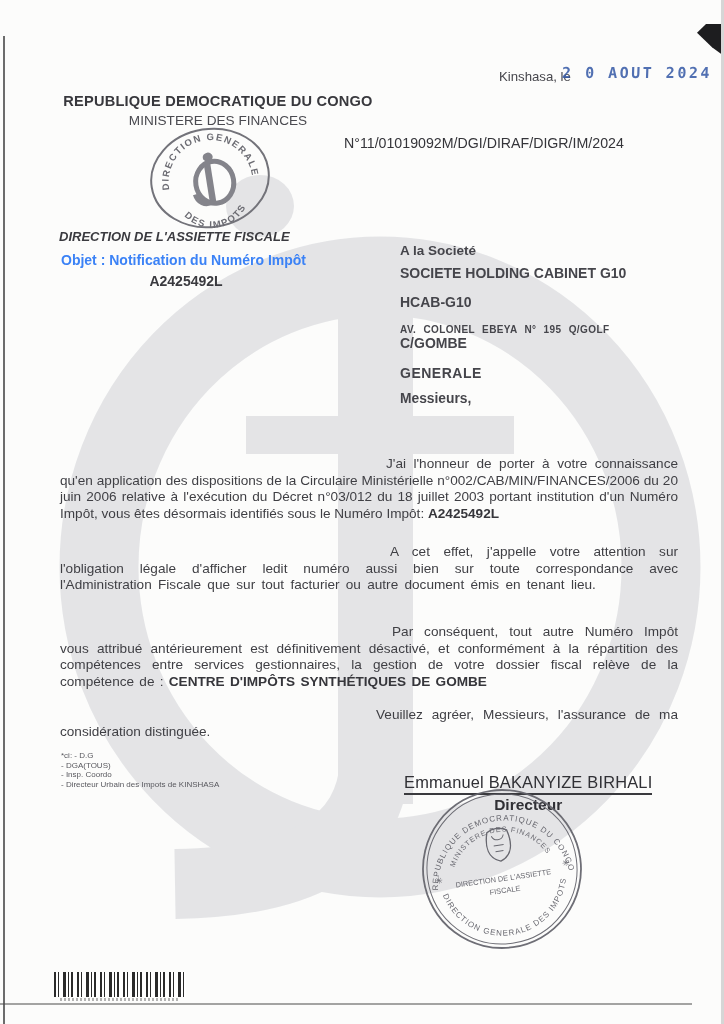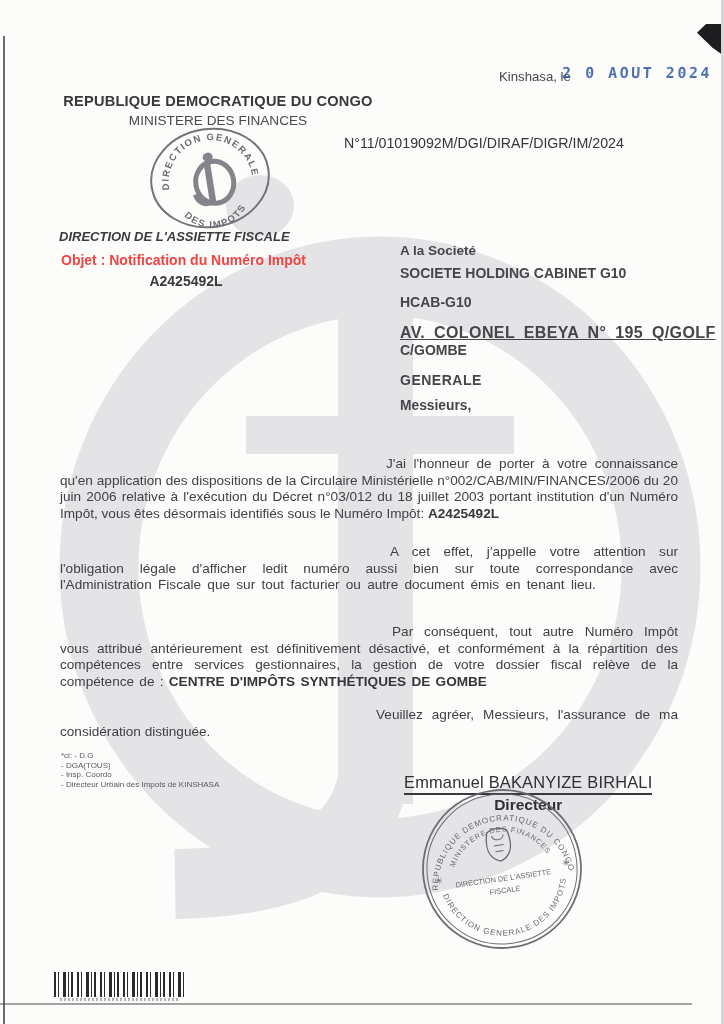--- a/index.html
+++ b/index.html
@@ -24,29 +24,29 @@
   .hdr-ministry{position:absolute;left:60px;top:102px;width:316px;text-align:center;
     font-size:13.6px;color:#4a4a50;}
   .kinshasa{position:absolute;left:499px;top:58px;font-size:13.2px;color:#46464c;}
   .datestamp{position:absolute;left:562px;top:53px;font-family:"DejaVu Sans Mono",monospace;
     font-weight:bold;font-size:15px;color:#3a5da8;letter-spacing:2.5px;opacity:.88;transform:skewX(-2deg);}
   .reference{position:absolute;left:344px;top:124px;font-weight:normal;font-size:14.2px;color:#35353a;}
   .logo-svg{position:absolute;left:146px;top:114px;transform:rotate(-9deg);}
   
   .direction{position:absolute;left:59px;top:218px;font-weight:bold;font-style:italic;
     font-size:13px;color:#3a3a3f;}
-  .objet{position:absolute;left:61px;top:241px;font-weight:bold;font-size:14px;color:#ef4444;}
+  .objet{position:absolute;left:61px;top:241px;font-weight:bold;font-size:14px;color:#3b82f6;}
   .objet-num{position:absolute;left:61px;top:262px;width:250px;text-align:center;
     font-weight:bold;font-size:14px;color:#3a3a3f;}
   
   .recipient{position:absolute;left:400px;top:232px;font-weight:bold;color:#45454b;}
   .r-line1{font-size:13.5px;margin-bottom:7px;}
   .r-company{font-size:14px;margin-bottom:13px;}
   .r-short{font-size:14px;margin-bottom:14px;}
-  .r-addr1{font-size:16px;word-spacing:4px;letter-spacing:.4px;text-decoration:underline;}
+  .r-addr1{font-size:10px;word-spacing:4px;letter-spacing:.4px;}
   .r-addr2{font-size:14px;margin-bottom:14px;}
   .r-city{font-size:14px;letter-spacing:.5px;margin-bottom:10px;}
   .r-greet{font-size:13.8px;}
   
   .para{position:absolute;left:60px;width:618px;text-align:justify;
     font-size:13.6px;line-height:16.9px;color:#3f3f44;}
   .p1{top:431px;text-indent:326px;}
   .p2{top:519px;text-indent:330px;word-spacing:2.5px;}
   .p3{top:599px;text-indent:332px;word-spacing:1.5px;}
   .pclose{top:682px;text-indent:316px;}

